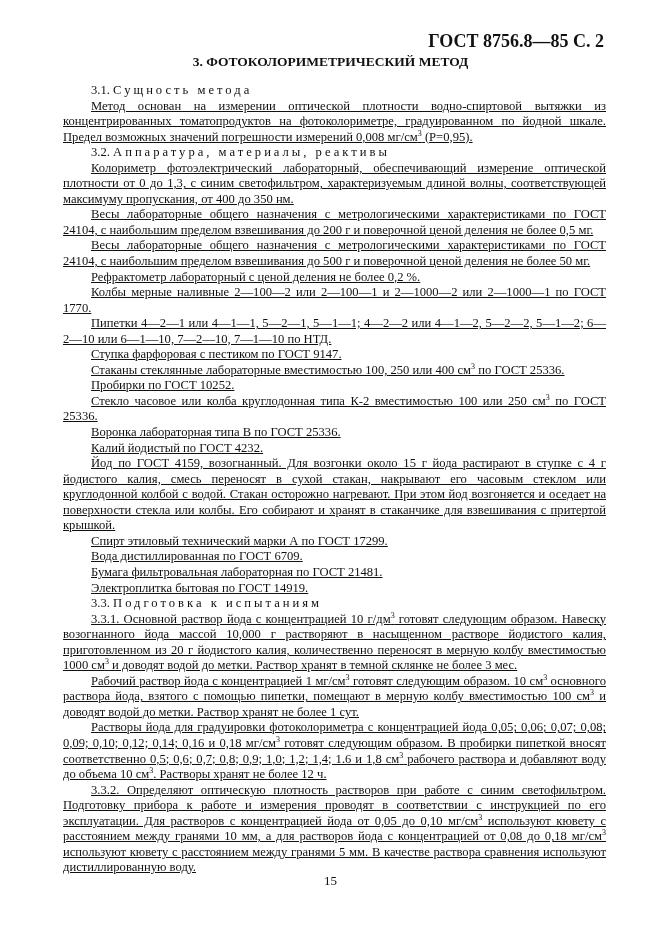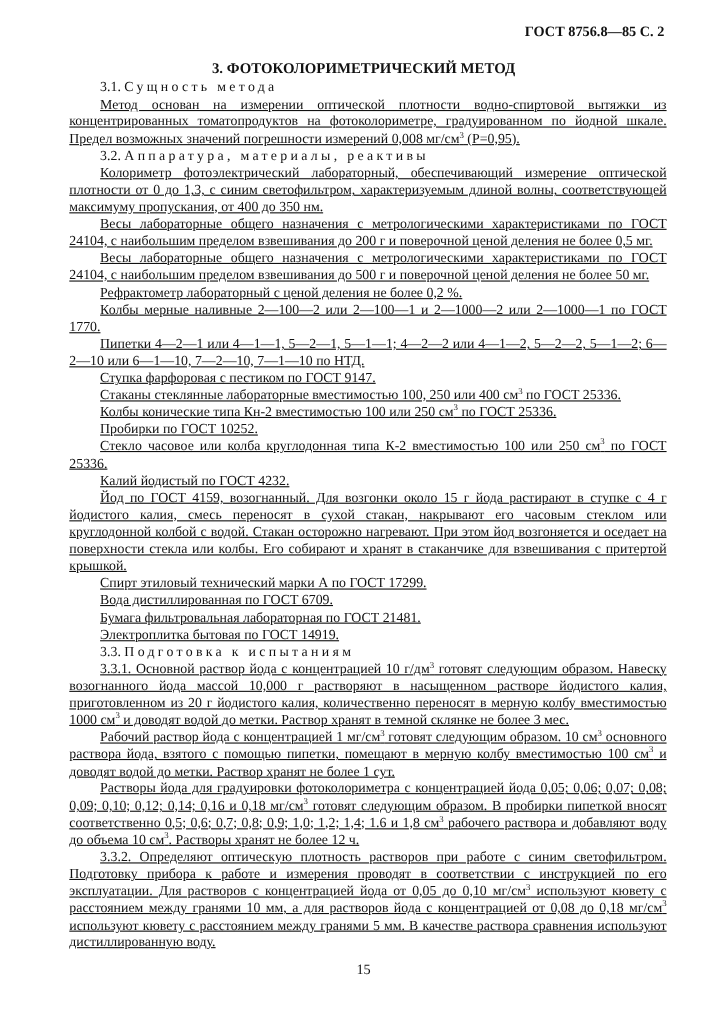--- a/index.html
+++ b/index.html
@@ -1,21 +1,21 @@
 <!DOCTYPE html>
 <html><head>
 <meta charset="utf-8">
 <style>
   html, body { margin: 0; padding: 0; background: #ffffff; }
   body { width: 661px; height: 936px; position: relative; overflow: hidden;
          font-family: "Liberation Serif", "DejaVu Serif", serif; color: #111; }
-  .header { position: absolute; top: 21px; right: 57px; font-weight: bold; font-size: 13px; }
+  .header { position: absolute; top: 31px; right: 57px; font-weight: bold; font-size: 18px; }
   .title { position: absolute; top: 54px; left: 0; width: 661px; text-align: center;
            font-weight: bold; font-size: 13.5px; }
-  .body { position: absolute; top: 72px; left: 63px; width: 543px; font-size: 12.6px;
+  .body { position: absolute; top: 83px; left: 63px; width: 543px; font-size: 12.6px;
           line-height: 15.55px; }
   .p { text-align: justify; text-align-last: left; text-indent: 28px; margin: 0; text-decoration: underline; }
   .sect { text-indent: 28px; margin: 0; }
   .sp { letter-spacing: 3px; }
   sup { font-size: 8px; line-height: 0; vertical-align: 5px; }
   .pagenum { position: absolute; top: 873px; left: 0; width: 661px; text-align: center; font-size: 13px; }
 </style>
 </head>
 <body>
 
@@ -28,23 +28,23 @@
 
   <p class="sect"><span>3.2.</span> <span class="sp">Аппаратура, материалы, реактивы</span></p>
   <p class="p">Колориметр фотоэлектрический лабораторный, обеспечивающий измерение оптической плотности от 0 до 1,3, с синим светофильтром, характеризуемым длиной волны, соответствующей максимуму пропускания, от 400 до 350 нм.</p>
   <p class="p">Весы лабораторные общего назначения с метрологическими характеристиками по ГОСТ 24104, с наибольшим пределом взвешивания до 200 г и поверочной ценой деления не более 0,5 мг.</p>
   <p class="p">Весы лабораторные общего назначения с метрологическими характеристиками по ГОСТ 24104, с наибольшим пределом взвешивания до 500 г и поверочной ценой деления не более 50 мг.</p>
   <p class="p">Рефрактометр лабораторный с ценой деления не более 0,2 %.</p>
   <p class="p">Колбы мерные наливные 2—100—2 или 2—100—1 и 2—1000—2 или 2—1000—1 по ГОСТ 1770.</p>
   <p class="p">Пипетки 4—2—1 или 4—1—1, 5—2—1, 5—1—1; 4—2—2 или 4—1—2, 5—2—2, 5—1—2; 6—2—10 или 6—1—10, 7—2—10, 7—1—10 по НТД.</p>
   <p class="p">Ступка фарфоровая с пестиком по ГОСТ 9147.</p>
   <p class="p"><span>Стаканы стеклянные лабораторные вместимостью 100, 250 или 400 см</span><sup>3</sup><span> по ГОСТ 25336.</span></p>
-  <p class="p"><span>Колбы конические типа Кн-2 вместимостью 100 или 250 см</span><sup>3</sup><span> по ГОСТ 25336.</span></p>
   <p class="p">Пробирки по ГОСТ 10252.</p>
   <p class="p" style="text-align-last: left;"><span>Стекло часовое или колба круглодонная типа К-2 вместимостью 100 или 250 см</span><sup>3</sup><span> по ГОСТ 25336.</span></p>
+  <p class="p">Воронка лабораторная типа В по ГОСТ 25336.</p>
   <p class="p">Калий йодистый по ГОСТ 4232.</p>
   <p class="p">Йод по ГОСТ 4159, возогнанный. Для возгонки около 15 г йода растирают в ступке с 4 г йодистого калия, смесь переносят в сухой стакан, накрывают его часовым стеклом или круглодонной колбой с водой. Стакан осторожно нагревают. При этом йод возгоняется и оседает на поверхности стекла или колбы. Его собирают и хранят в стаканчике для взвешивания с притертой крышкой.</p>
   <p class="p">Спирт этиловый технический марки А по ГОСТ 17299.</p>
   <p class="p">Вода дистиллированная по ГОСТ 6709.</p>
   <p class="p">Бумага фильтровальная лабораторная по ГОСТ 21481.</p>
   <p class="p">Электроплитка бытовая по ГОСТ 14919.</p>
 
   <p class="sect"><span>3.3.</span> <span class="sp">Подготовка к испытаниям</span></p>
   <p class="p"><span>3.3.1. Основной раствор йода с концентрацией 10 г/дм</span><sup>3</sup><span> готовят следующим образом. Навеску возогнанного йода массой 10,000 г растворяют в насыщенном растворе йодистого калия, приготовленном из 20 г йодистого калия, количественно переносят в мерную колбу вместимостью 1000 см</span><sup>3</sup><span> и доводят водой до метки. Раствор хранят в темной склянке не более 3 мес.</span></p>
   <p class="p"><span>Рабочий раствор йода с концентрацией 1 мг/см</span><sup>3</sup><span> готовят следующим образом. 10 см</span><sup>3</sup><span> основного раствора йода, взятого с помощью пипетки, помещают в мерную колбу вместимостью 100 см</span><sup>3</sup><span> и доводят водой до метки. Раствор хранят не более 1 сут.</span></p>

